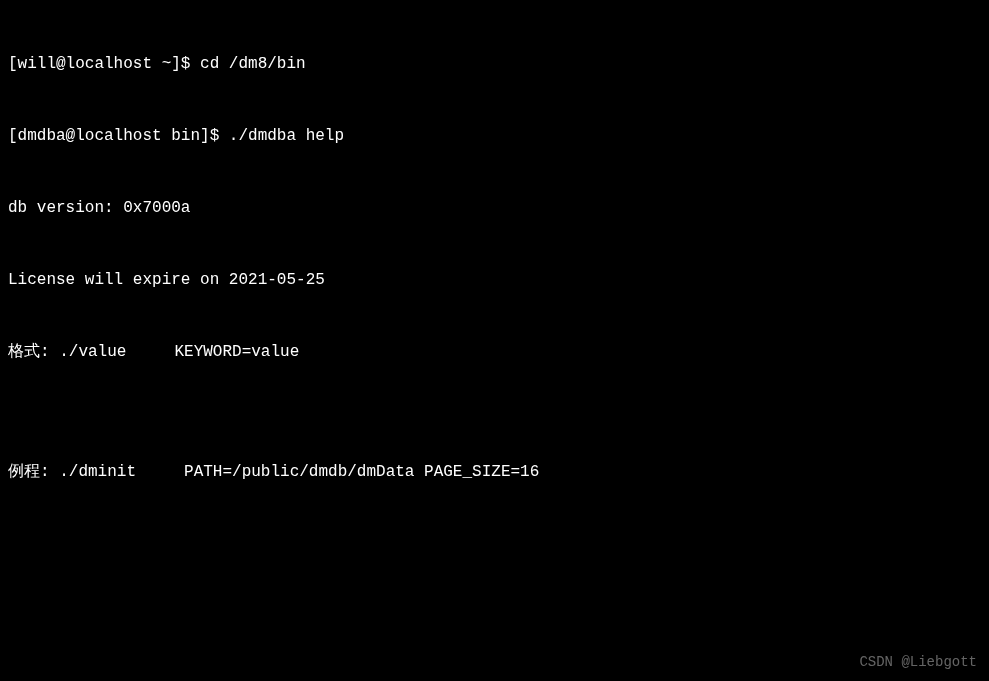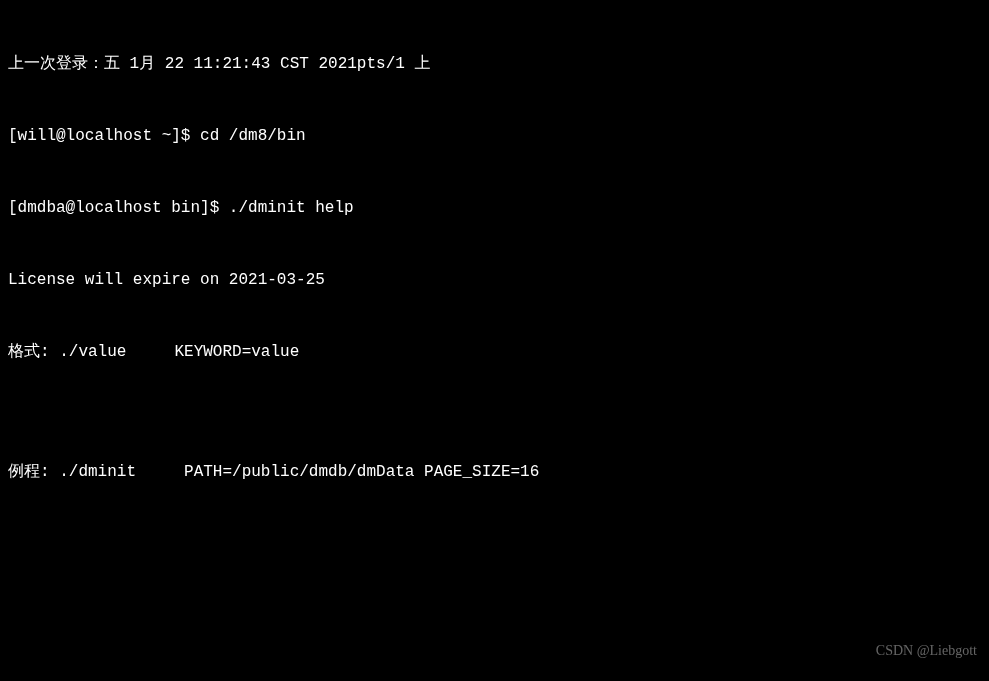--- a/index.html
+++ b/index.html
@@ -22,34 +22,34 @@
     .terminal {
       white-space: pre;
     }
     .line {
       white-space: pre;
       display: block;
     }
     .watermark {
       position: absolute;
       right: 12px;
-      bottom: 20px;
+      bottom: 8px;
       color: rgba(200, 200, 200, 0.5);
-      font-family: Liberation Serif, serif;
+      font-family: Liberation Mono, monospace;
       font-size: 14px;
     }
   </style>
 </head>
 <body>
 
 <div class="terminal">
-  <span class="line">上一次登录：五 1月 22 11:21:43 CST 2021pts/1 上</span>
   <span class="line">[will@localhost ~]$ cd /dm8/bin</span>
-  <span class="line">[dmdba@localhost bin]$ ./dminit help</span>
-  <span class="line">License will expire on 2021-03-25</span>
+  <span class="line">[dmdba@localhost bin]$ ./dmdba help</span>
+  <span class="line">db version: 0x7000a</span>
+  <span class="line">License will expire on 2021-05-25</span>
   <span class="line">格式: ./value     KEYWORD=value</span>
   <span class="line"></span>
   <span class="line">例程: ./dminit     PATH=/public/dmdb/dmData PAGE_SIZE=16</span>
   <span class="line"></span>
   
   
   
   
   
   

